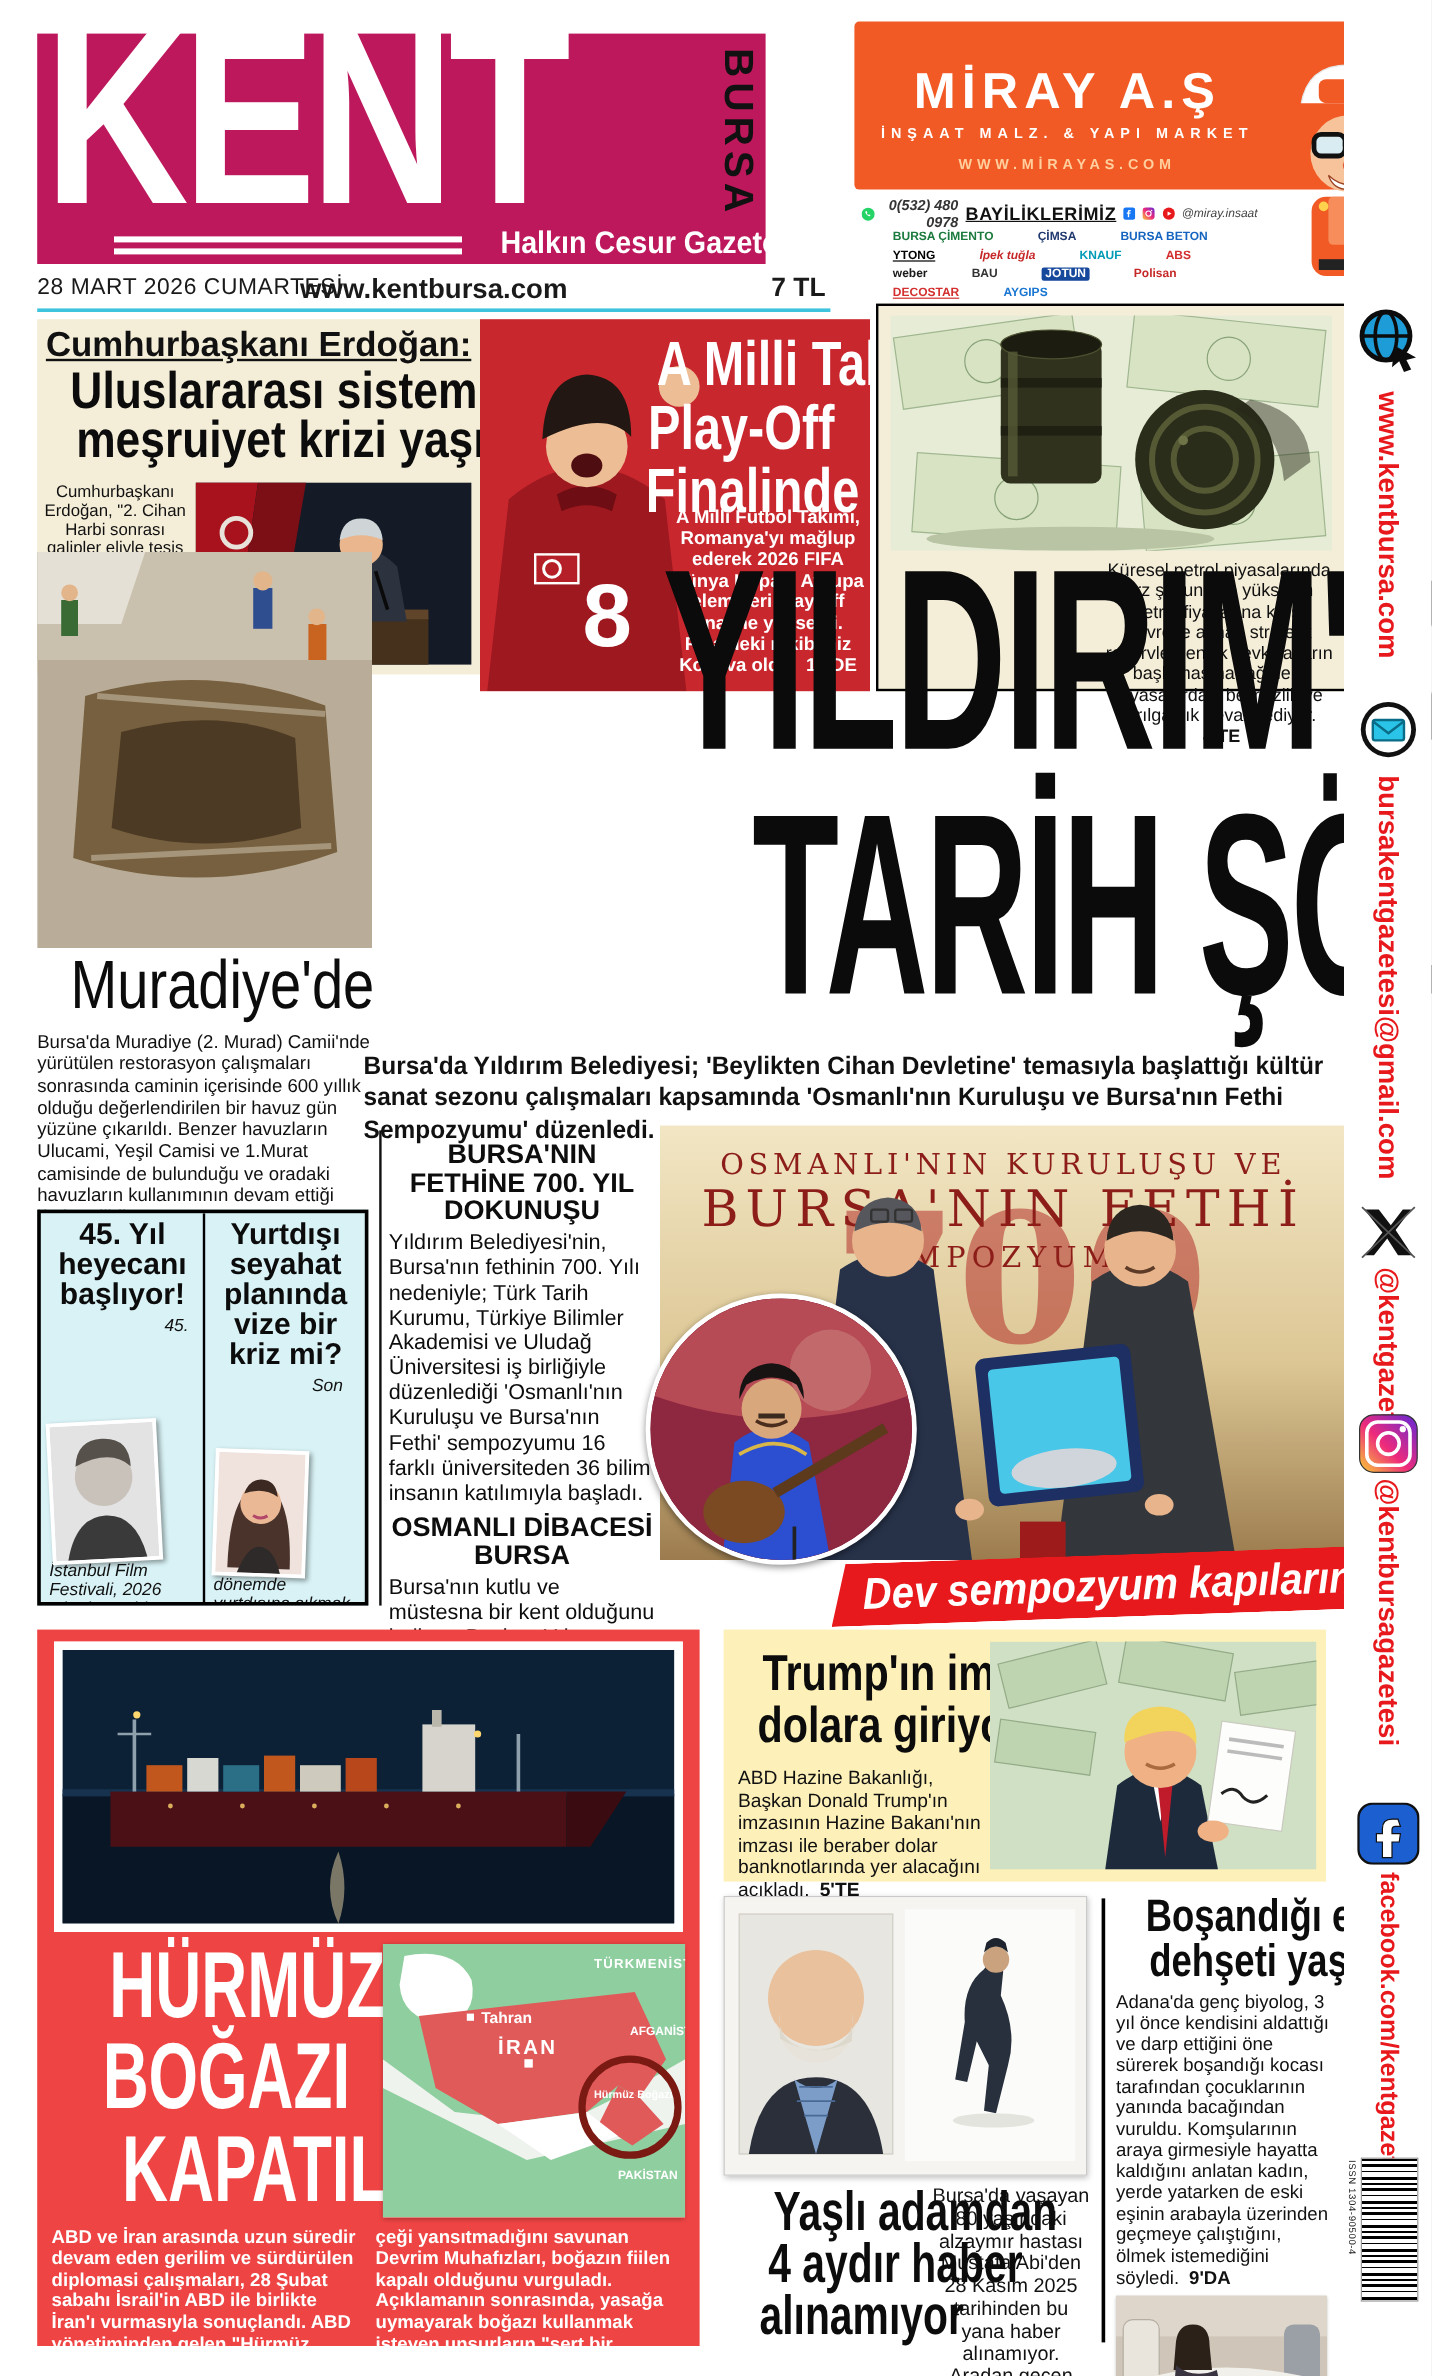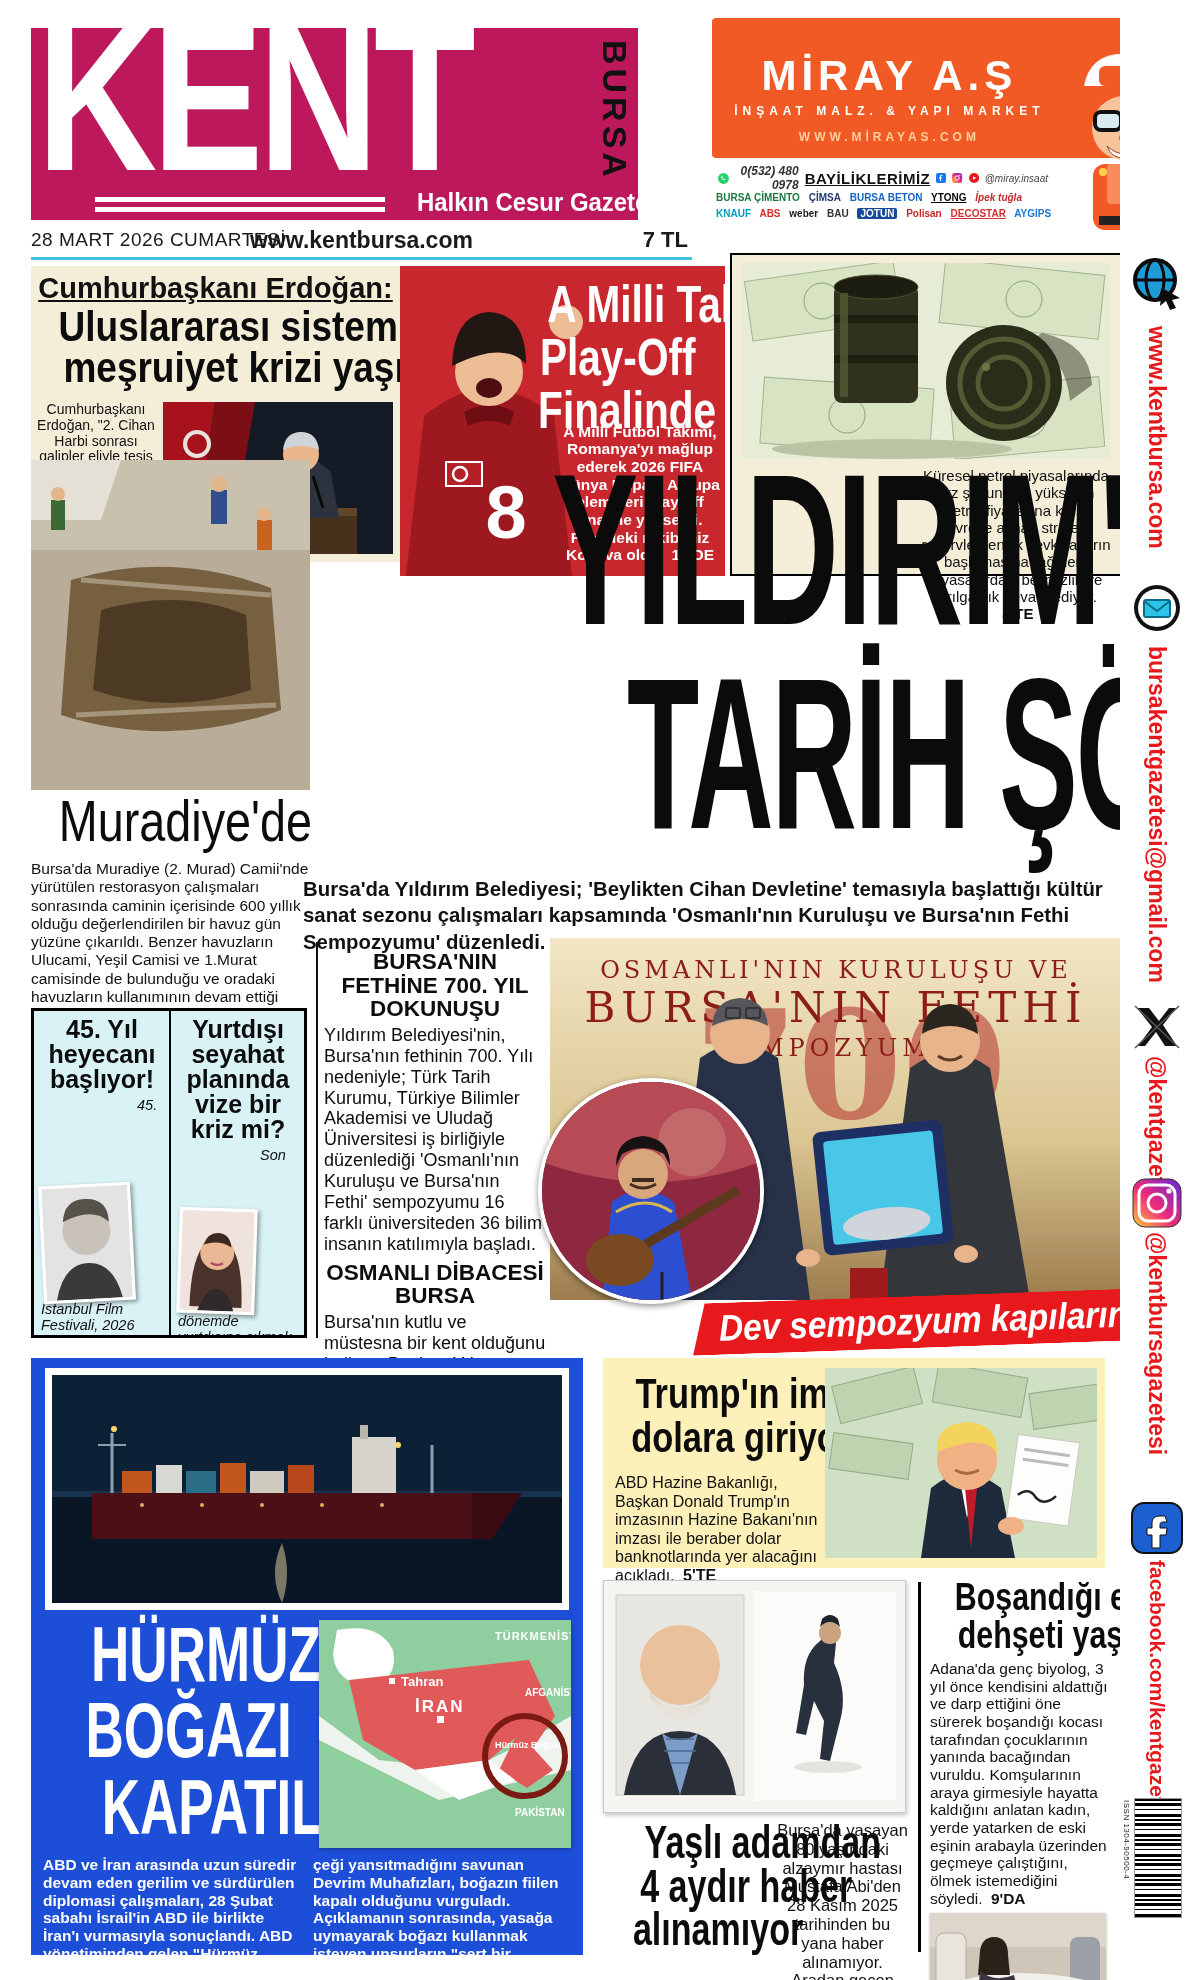--- a/index.html
+++ b/index.html
@@ -22,21 +22,21 @@
   .ad{left:712px;top:18px;width:473px;height:222px;background:#fff;}
   .ad-orange{position:absolute;left:0;top:0;width:100%;height:140px;background:#f15a24;border-radius:4px;}
   .ad-co{position:absolute;top:34px;left:0;width:75%;text-align:center;color:#fff;font-weight:bold;font-size:42px;letter-spacing:5px;}
   .ad-sub{position:absolute;top:86px;left:0;width:75%;text-align:center;color:#fff;font-weight:bold;font-size:12px;letter-spacing:5px;}
   .ad-web{position:absolute;top:112px;left:0;width:75%;text-align:center;color:#ffcf9e;font-weight:bold;font-size:12px;letter-spacing:4px;}
   .ad-row{position:absolute;top:146px;left:6px;width:330px;display:flex;align-items:center;gap:6px;}
   .ad-phone{font-style:italic;font-weight:bold;font-size:12px;color:#333;text-align:right;}
   .ad-deal{font-weight:bold;font-size:15px;color:#111;text-decoration:underline;letter-spacing:.5px;}
   .ad-handle{font-style:italic;font-size:10px;color:#444;}
   .ad-brands{position:absolute;top:172px;left:4px;width:345px;line-height:1.55;font-size:10px;font-weight:bold;}
-  .ad-brands span{margin-right:6px;white-space:nowrap;}
+  .ad-brands span{margin-right:6px;white-space:nowrap;margin-left:28px;}
   .b-cimento{color:#1b7a3d}.b-cimsa{color:#223a70}.b-beton{color:#1565c0}
   .b-ytong{color:#000;text-decoration:underline}.b-ipek{color:#c62828;font-style:italic}
   .b-knauf{color:#009bb5}.b-abs{color:#d32f2f}.b-weber{color:#1a1a1a}.b-bau{color:#333}
   .b-jotun{background:#16489c;color:#fff;padding:0 3px;border-radius:2px}.b-polisan{color:#c62828}
   .b-decostar{color:#d32f2f;text-decoration:underline}.b-aygips{color:#1976d2}
   .mascot{position:absolute;right:-4px;top:28px;}
   
   .erdogan{left:31px;top:266px;width:369px;height:296px;background:#f4edd8;}
   .erd-kick{position:absolute;top:6px;left:0;width:100%;text-align:center;font-weight:bold;font-size:29px;text-decoration:underline;color:#111;}
   .erd-h{position:absolute;top:40px;left:0;width:100%;text-align:center;font-weight:bold;font-size:43px;line-height:.96;color:#0c0c0c;}
@@ -76,21 +76,21 @@
   .phL{float:left;width:86px;height:112px;margin:92px 4px 0 0;background:#fff;padding:3px;box-shadow:2px 2px 4px rgba(0,0,0,.4);transform:rotate(-3deg);}
   .phR{float:left;width:72px;height:100px;margin:66px 4px 0 0;background:#fff;padding:3px;box-shadow:2px 2px 4px rgba(0,0,0,.4);transform:rotate(2deg);}
   .midcol{left:324px;top:944px;width:222px;color:#0d0d0d;}
   .mc-t{font-weight:bold;font-size:22.5px;line-height:1.05;text-align:center;margin:6px 0 4px;}
   .mc-b{font-size:18px;line-height:1.16;}
   .sympho{left:550px;top:938px;width:572px;height:362px;overflow:hidden;}
   .inset{left:538px;top:1078px;width:218px;height:218px;border-radius:50%;border:4px solid #fff;overflow:hidden;box-shadow:0 2px 6px rgba(0,0,0,.45);background:#7c1d2e;}
   .banner{left:692px;top:1296px;width:447px;height:52px;background:#e8191c;transform:rotate(-2deg);clip-path:polygon(3% 0,100% 0,98% 100%,0 100%);color:#fff;font-weight:bold;font-style:italic;font-size:37px;line-height:52px;text-align:center;}
   .banner .cx{transform:scaleX(.9);}
   
-  .hurmuz{left:31px;top:1358px;width:552px;height:597px;background:#1d4ed8;}
+  .hurmuz{left:31px;top:1358px;width:552px;height:597px;background:#ef4444;}
   .ship-frame{position:absolute;left:14px;top:10px;width:524px;height:242px;background:#fff;padding:0;box-sizing:border-box;border:7px solid #fff;}
   .hz-h{position:absolute;left:6px;top:258px;width:278px;text-align:center;color:#fff;font-weight:bold;font-size:78px;line-height:.98;}
   .hz-h .cx{transform:scaleX(.68);}
   .hz-map{position:absolute;left:288px;top:262px;width:252px;height:228px;box-shadow:0 1px 4px rgba(0,0,0,.3);}
   .hz-body{position:absolute;left:12px;top:498px;width:528px;display:flex;gap:12px;color:#fff;font-weight:bold;font-size:15.5px;line-height:1.15;}
   .hz-body p{margin:0;width:50%;text-align:left;}
   .trump{left:603px;top:1358px;width:502px;height:210px;background:#fdf0b8;}
   .tr-h{position:absolute;left:4px;top:14px;width:216px;text-align:center;font-weight:bold;font-size:42px;line-height:1.05;color:#0c0c0c;}
   .tr-h .cx{transform:scaleX(.82);}
   .tr-body{position:absolute;left:12px;top:116px;width:204px;font-size:16px;line-height:1.16;color:#111;}

